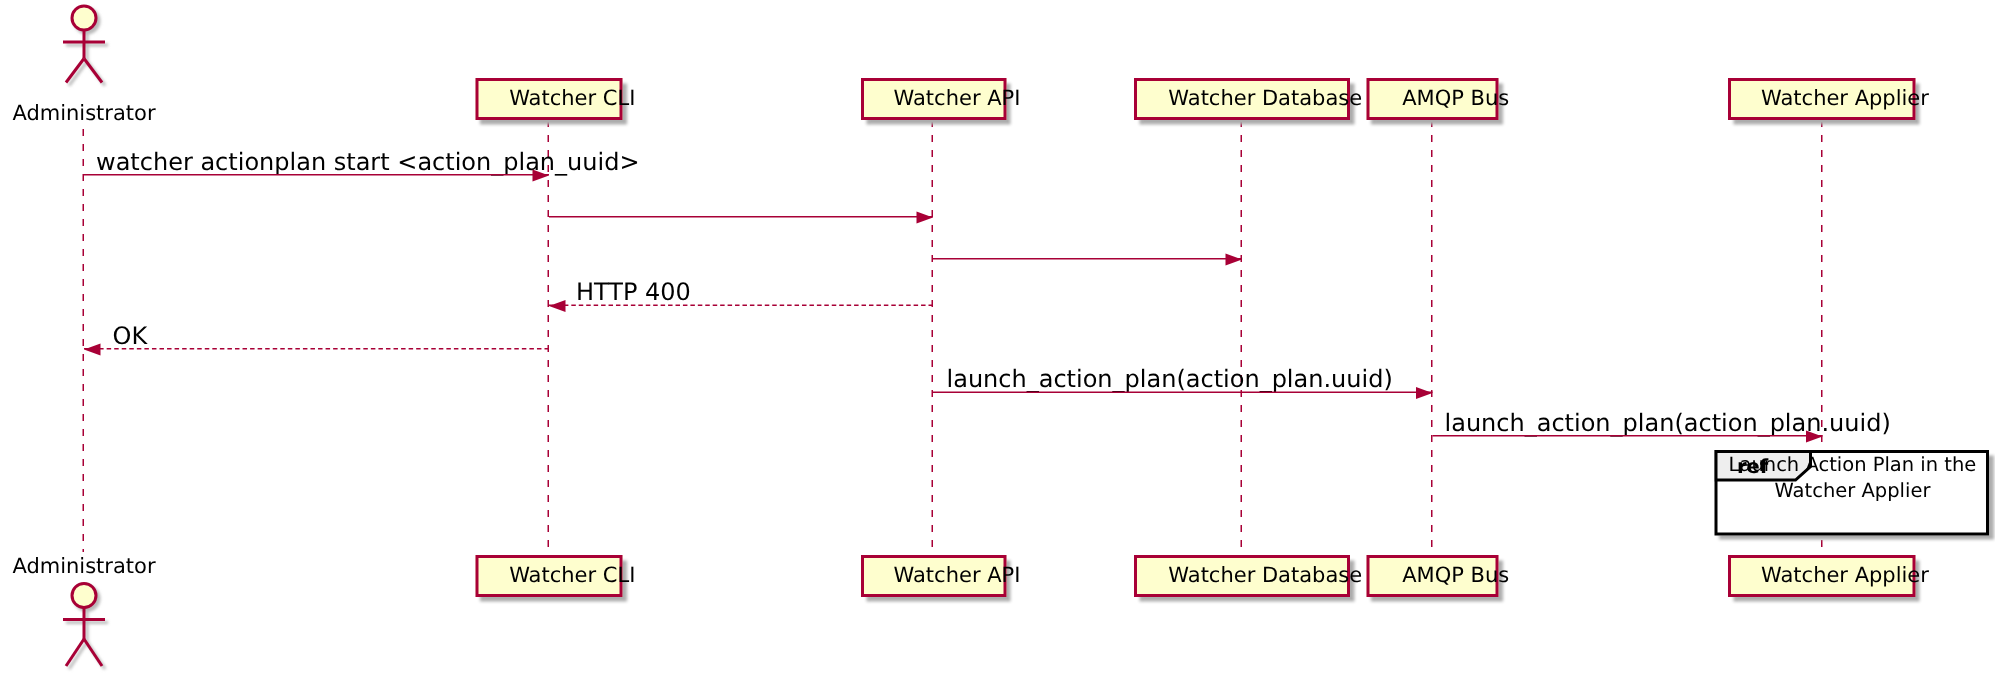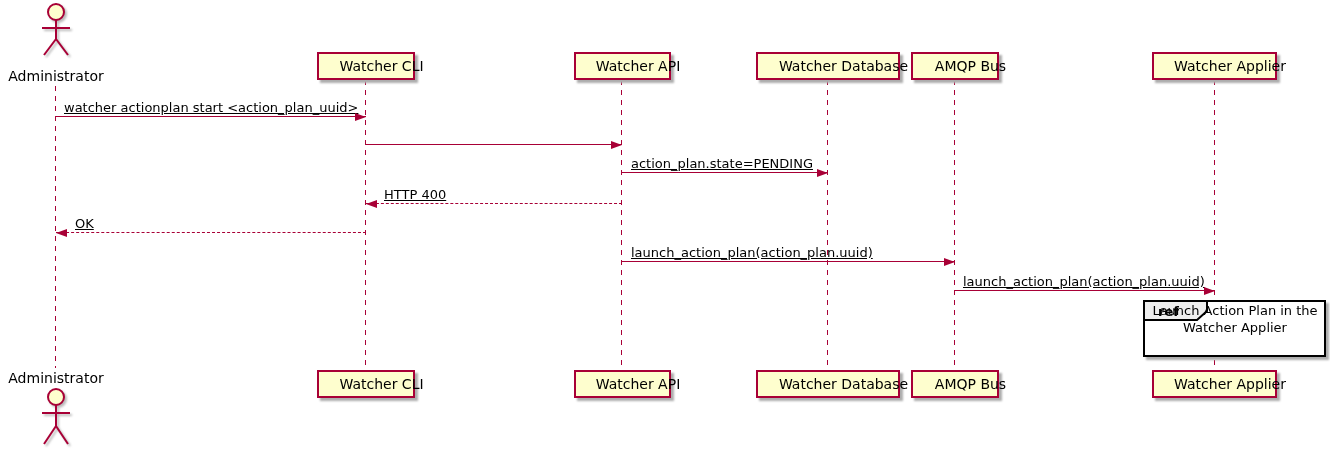--- a/index.html
+++ b/index.html
@@ -27,21 +27,21 @@
   .arrow-right {
     position:absolute; width:0; height:0; z-index:1;
     border-top:4px solid transparent; border-bottom:4px solid transparent;
     border-left:11px solid #A80036;
   }
   .arrow-left {
     position:absolute; width:0; height:0; z-index:1;
     border-top:4px solid transparent; border-bottom:4px solid transparent;
     border-right:11px solid #A80036;
   }
-  .msg-label { position:absolute; font-size:13px; line-height:16px; white-space:nowrap; z-index:1;text-decoration:underline; }
+  .msg-label { position:absolute; font-size:16px; line-height:16px; white-space:nowrap; z-index:1; }
   .ref-box {
     position:absolute; box-sizing:border-box; z-index:3;
     background:#ffffff; border:2px solid #000000;
     box-shadow:3px 3px 2px #ADADAD;
     text-align:center;
   }
   .ref-tab { position:absolute; left:-2px; top:-2px; }
   .ref-keyword { position:absolute; left:13px; top:2px; font-size:13px; font-weight:bold; z-index:1; }
   .ref-text { position:relative; padding:0 3px 0 4px; font-size:13px; line-height:17px; }
 </style>
@@ -72,21 +72,20 @@
   <div class="pbox" style="left:911px; top:52px; width:88px">AMQP Bus</div>
   <div class="pbox" style="left:1152px;top:52px; width:125px">Watcher Applier</div>
 
   <div class="msg-label" style="left:64px; top:100px">watcher actionplan start &lt;action_plan_uuid&gt;</div>
   <div class="msg-line solid" style="left:56px; top:116px; width:310px"></div>
   <div class="arrow-right" style="left:355px; top:113px"></div>
 
   <div class="msg-line solid" style="left:366px; top:144px; width:256px"></div>
   <div class="arrow-right" style="left:611px; top:141px"></div>
 
-  <div class="msg-label" style="left:631px; top:156px">action_plan.state=PENDING</div>
   <div class="msg-line solid" style="left:622px; top:172px; width:206px"></div>
   <div class="arrow-right" style="left:817px; top:169px"></div>
 
   <div class="msg-label" style="left:384px; top:187px">HTTP 400</div>
   <div class="msg-line dashed" style="left:366px; top:203px; width:256px"></div>
   <div class="arrow-left" style="left:366px; top:200px"></div>
 
   <div class="msg-label" style="left:75px; top:216px">OK</div>
   <div class="msg-line dashed" style="left:56px; top:232px; width:310px"></div>
   <div class="arrow-left" style="left:56px; top:229px"></div>

